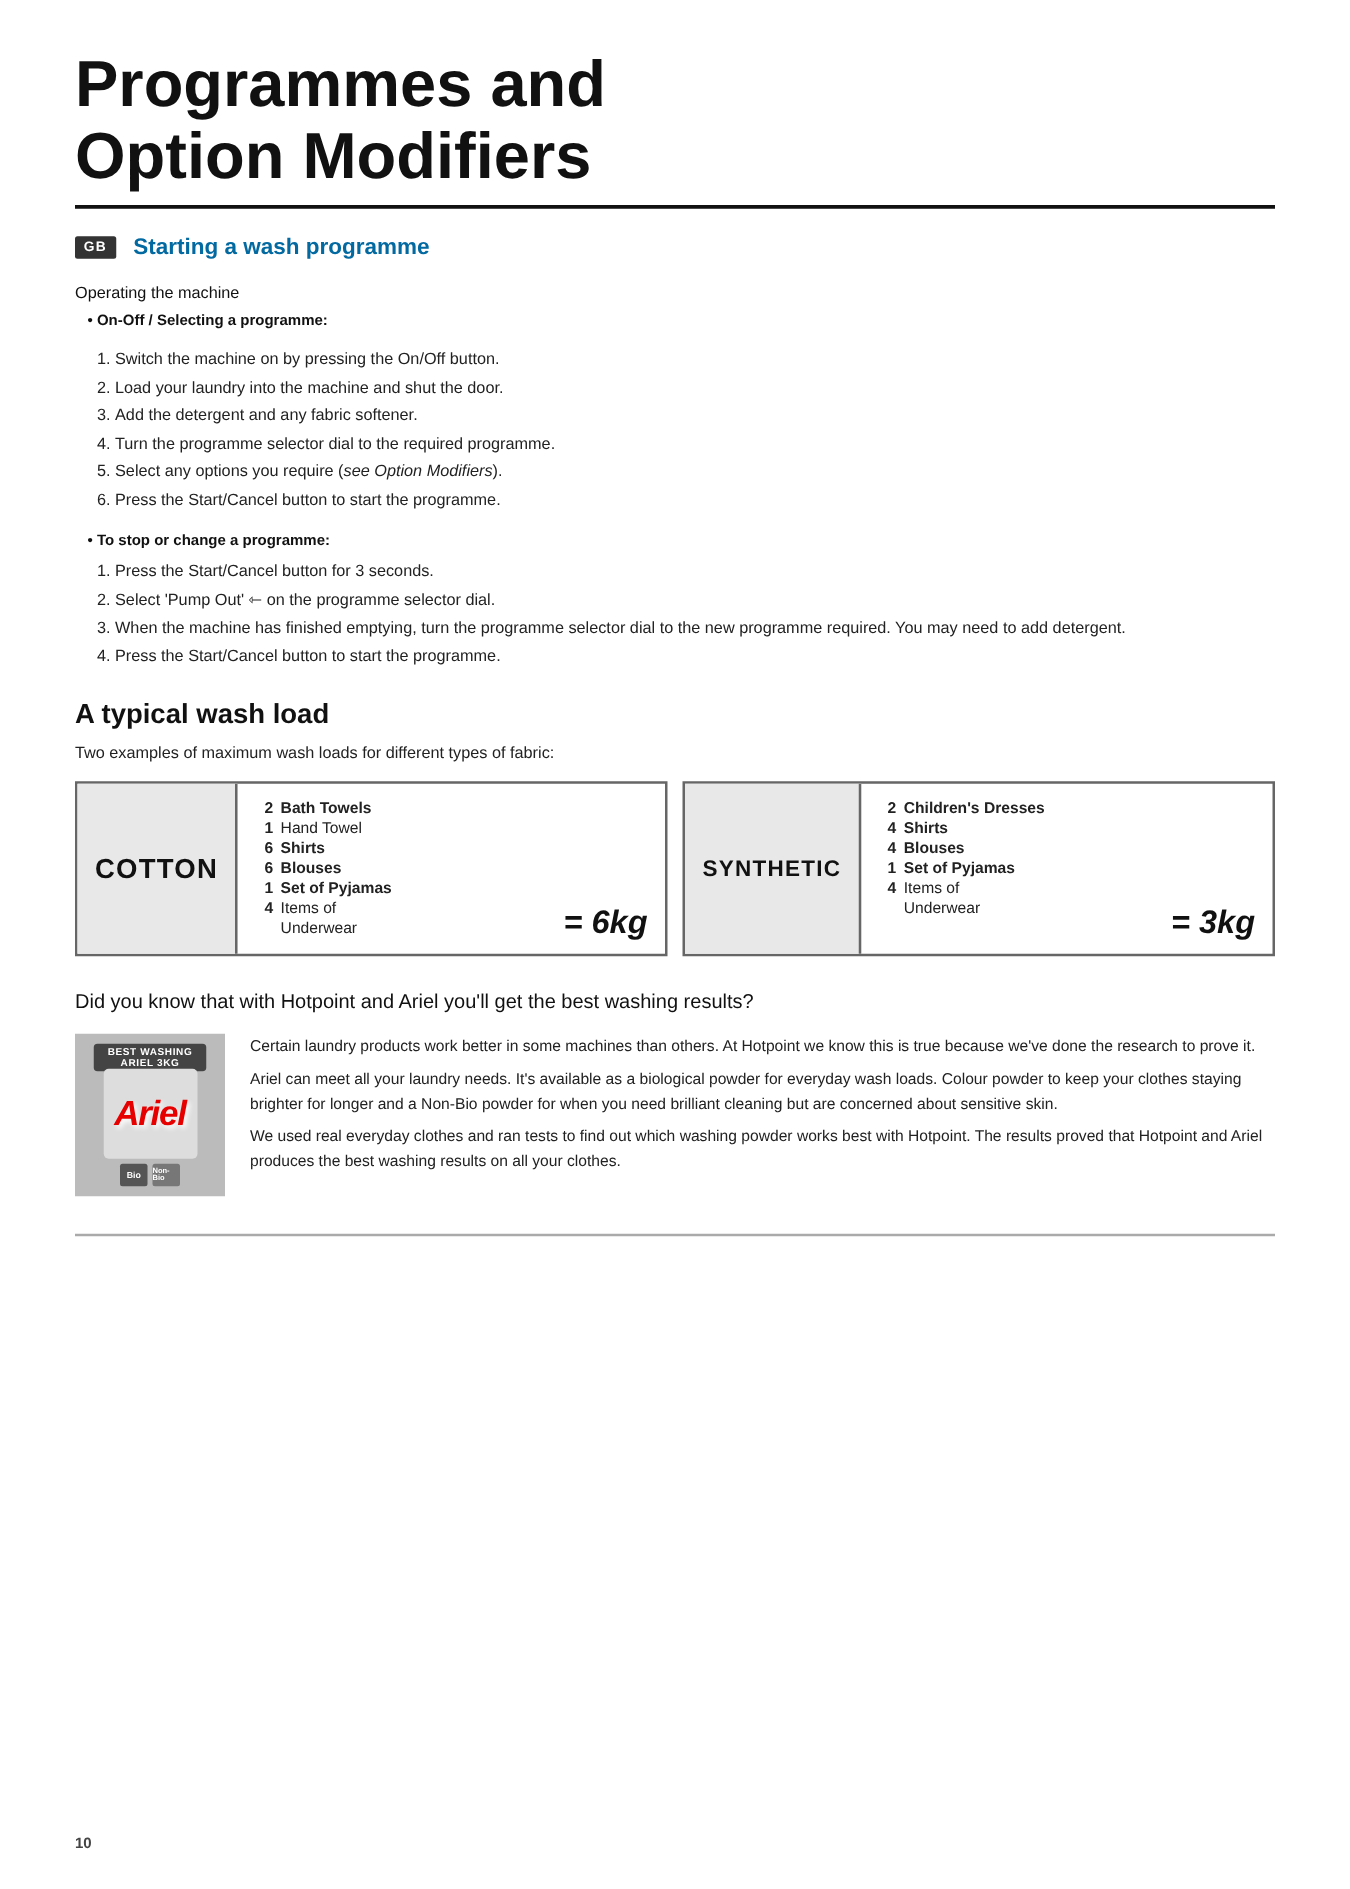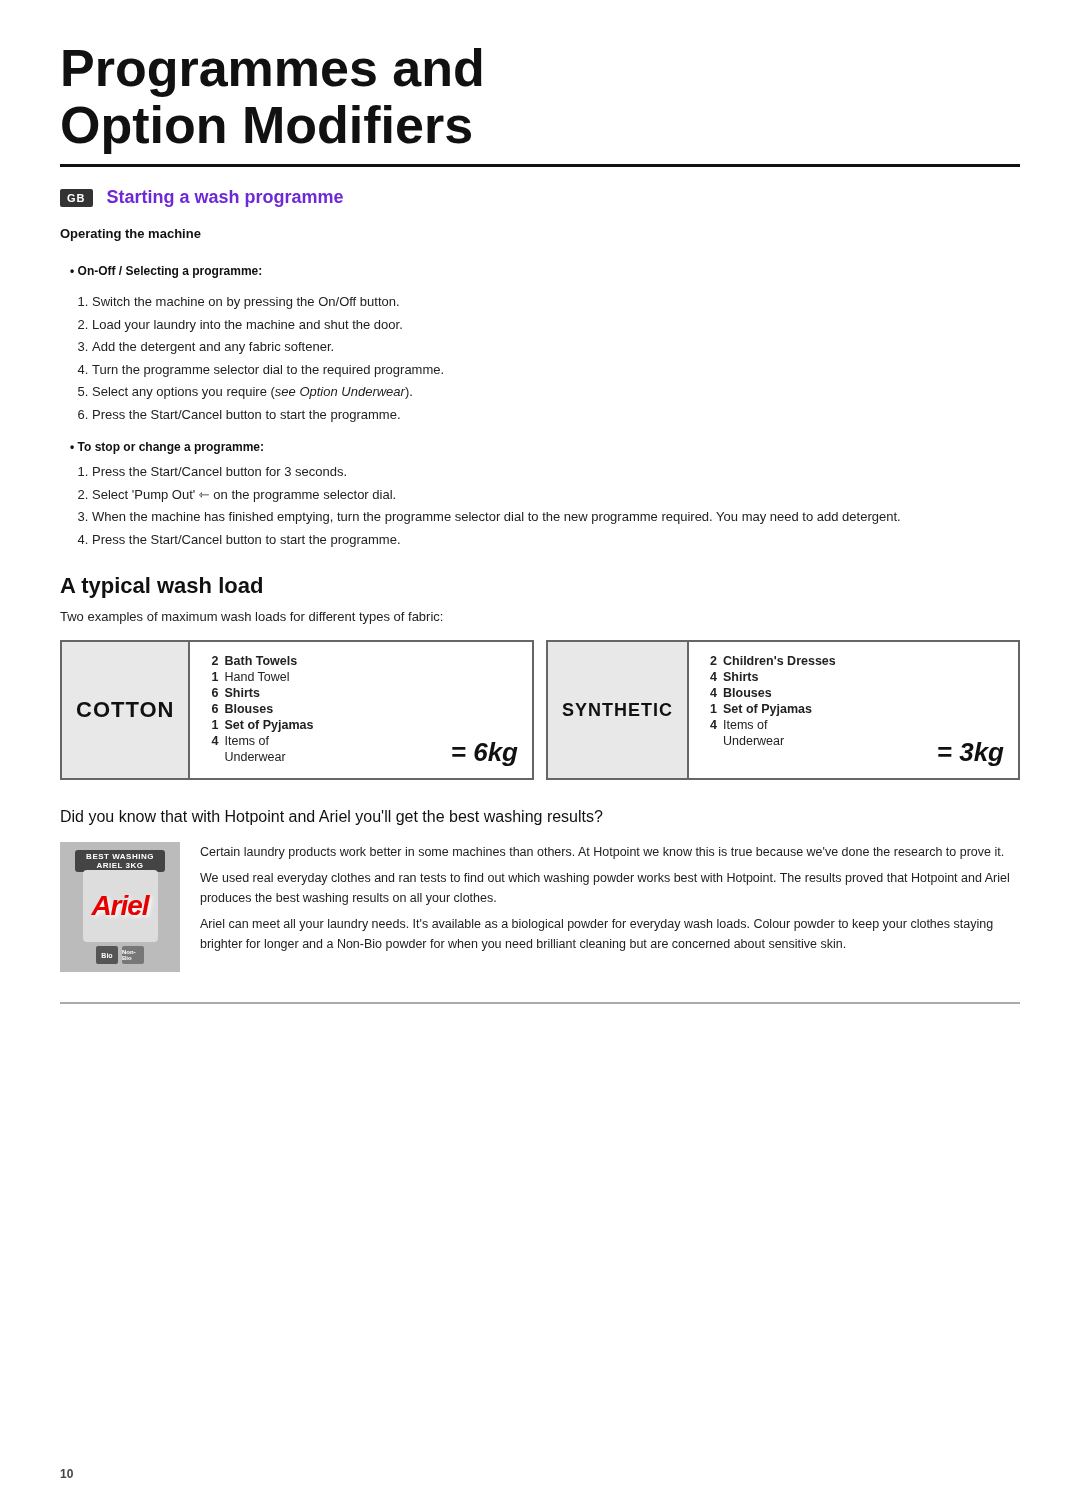--- a/index.html
+++ b/index.html
@@ -44,27 +44,27 @@
       font-size: 11px;
       font-weight: bold;
       padding: 3px 7px;
       margin-right: 14px;
       border-radius: 2px;
       letter-spacing: 1px;
     }
     .section-title {
       font-size: 18px;
       font-weight: bold;
-      color: #6d28d9;
+      color: #0369a1;
     }
     .subsection-title {
       font-size: 13px;
-      font-weight: bold;
-      color: #111;
-      margin-bottom: 23px;
+      font-weight: normal;
+      color: #111;
+      margin-bottom: 8px;
     }
     .bullet-title {
       font-size: 12px;
       font-weight: bold;
       color: #111;
       margin-bottom: 8px;
       list-style: none;
     }
     .bullet-title::before {
       content: "• ";
@@ -260,21 +260,21 @@
 
     <ul style="list-style:none; padding-left: 10px; margin-bottom:14px;">
       <li class="bullet-title">On-Off / Selecting a programme:</li>
     </ul>
 
     <ol class="instructions">
       <li><span>Switch the machine on by pressing the On/Off button.</span></li>
       <li><span>Load your laundry into the machine and shut the door.</span></li>
       <li><span>Add the detergent and any fabric softener.</span></li>
       <li><span>Turn the programme selector dial to the required programme.</span></li>
-      <li>Select any options you require (<em>see Option Underwear</em>).</li>
+      <li>Select any options you require (<em>see Option Modifiers</em>).</li>
       <li><span>Press the Start/Cancel button to start the programme.</span></li>
     </ol>
 
     <ul style="list-style:none; padding-left: 10px; ">
       <li class="bullet-title">To stop or change a programme:</li>
     </ul>
 
     <ol class="instructions">
       <li><span>Press the Start/Cancel button for 3 seconds.</span></li>
       <li>Select 'Pump Out' ⇽ on the programme selector dial.</li>
@@ -376,21 +376,21 @@
             </div>
             <div style="width:22px; height:18px; background:#777; border-radius:2px; display:flex; align-items:center; justify-content:center;">
               <span style="color:#fff; font-size:6px; font-weight:bold;">Non-Bio</span>
             </div>
           </div>
         </div>
       </div>
 
       <div class="ariel-text-block">
         <p>Certain laundry products work better in some machines than others. At Hotpoint we know this is true because we've done the research to prove it.</p>
+        <p>Ariel can meet all your laundry needs. It's available as a biological powder for everyday wash loads. Colour powder to keep your clothes staying brighter for longer and a Non-Bio powder for when you need brilliant cleaning but are concerned about sensitive skin.</p>
         <p>We used real everyday clothes and ran tests to find out which washing powder works best with Hotpoint. The results proved that Hotpoint and Ariel produces the best washing results on all your clothes.</p>
-        <p>Ariel can meet all your laundry needs. It's available as a biological powder for everyday wash loads. Colour powder to keep your clothes staying brighter for longer and a Non-Bio powder for when you need brilliant cleaning but are concerned about sensitive skin.</p>
       </div>
     </div>
   </div>
 
   <hr class="bottom-divider">
   <div class="page-footer">10</div>
 </div>
 
 </body></html>

